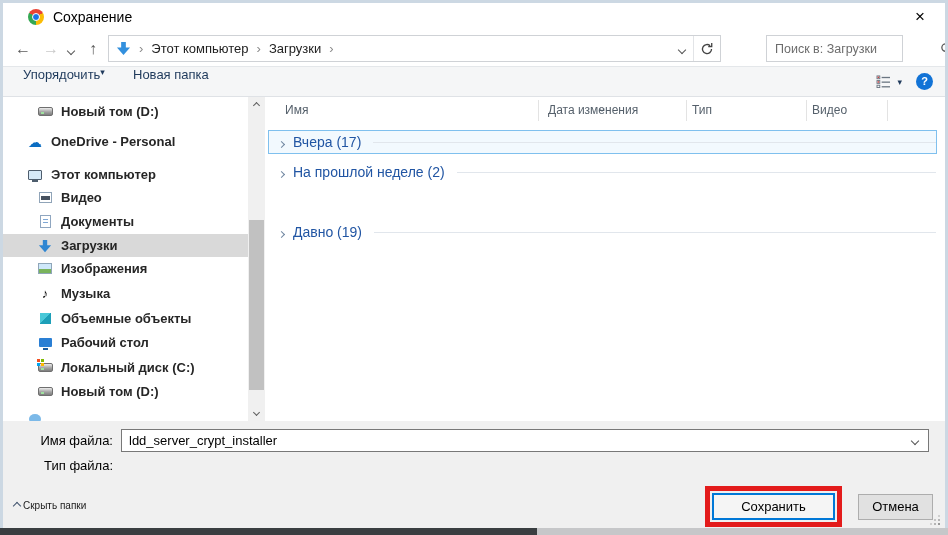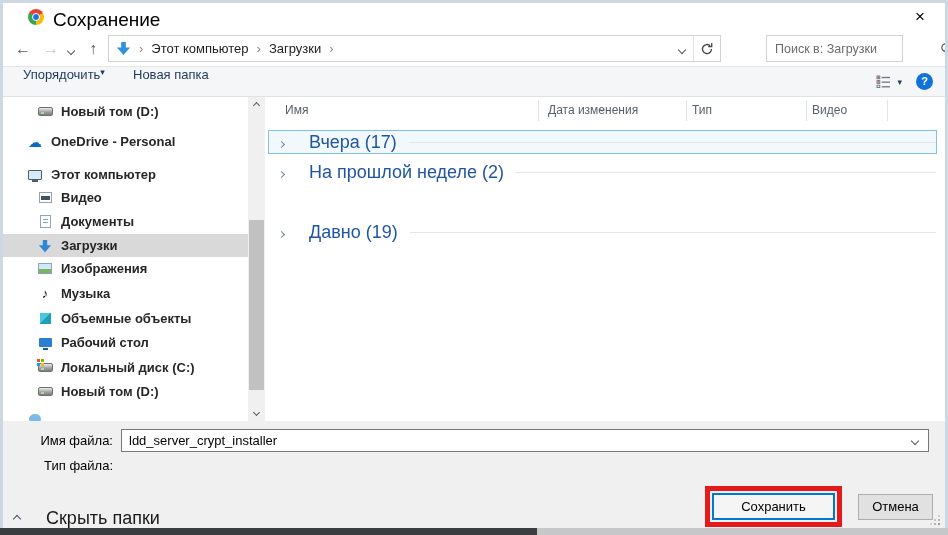--- a/index.html
+++ b/index.html
@@ -12,21 +12,21 @@
   .edge.top { left:0; top:0; width:948px; height:3px; }
   .edge.left { left:0; top:0; width:3px; height:528px; }
   .edge.rightE { right:0; top:0; width:3px; height:528px; }
 
   
   .titlebar { position:absolute; left:3px; top:3px; right:3px; height:28px; background:#fff; }
   .chrome { position:absolute; left:25px; top:6px; width:16px; height:16px; border-radius:50%;
             background:conic-gradient(from -60deg,#ea4335 0 120deg,#fbbc05 120deg 240deg,#34a853 240deg 360deg); }
   .chrome::after { content:""; position:absolute; left:3.5px; top:3.5px; width:6px; height:6px;
             background:#1a73e8; border:1.5px solid #fff; border-radius:50%; }
-  .title { position:absolute; left:50px; top:6px; font-size:19px; color:#000; }
+  .title { position:absolute; left:50px; top:6px; font-size:14px; color:#000; }
   .close { position:absolute; right:13px; top:3px; width:24px; height:22px; font-size:17px; line-height:22px;
            text-align:center; color:#000; cursor:pointer; }
 
   
   .navbar { position:absolute; left:3px; top:31px; right:3px; height:35px; background:#fff; }
   .navbtn { position:absolute; top:6px; width:24px; height:24px; text-align:center; line-height:24px;
             font-size:16px; color:#5a5a5a; }
   .navbtn.b-back { left:8px; }
   .navbtn.b-fwd  { left:36px; color:#c9c9c9; }
   .navbtn.b-chev { left:60px; width:16px; }
@@ -111,39 +111,39 @@
   .cols { position:absolute; left:0; top:0; right:0; height:26px; font-size:12px; color:#55606b; }
   .col-label { position:absolute; top:6px; }
   .col-sep { position:absolute; top:3px; width:1px; height:21px; background:#e3e3e3; }
   .sort-chev { position:absolute; top:3px; color:#8a949e; }
   .sort-chev .chev { width:4px; height:4px; border-width:1.3px; }
   .group { position:absolute; left:3px; right:8px; height:24px; display:flex; align-items:center;
            border:1px solid transparent; }
   .group.selected { background:#f2f9fe; border-color:#7fc0ee; }
   .group .g-chev { color:#6f86a0; margin:0 9px 0 10px; }
   .group .g-chev .chev { width:5px; height:5px; border-width:1.4px; }
-  .group .g-text { font-size:18px; color:#2155a3; white-space:nowrap;margin-left:16px; }
+  .group .g-text { font-size:14px; color:#2155a3; white-space:nowrap; }
   .group .g-line { flex:1; height:1px; background:#e1e6ec; margin-left:12px; }
 
   
   .fieldrow { position:absolute; left:3px; right:3px; height:23px; display:flex; align-items:center; }
   .fieldrow.r1 { top:429px; }
   .fieldrow.r2 { top:454px; }
   .fieldrow label { width:118px; text-align:right; font-size:13px; color:#000; padding-right:8px; }
   .combo { position:relative; height:23px; display:flex; align-items:center; flex:1; margin-right:16px; }
   .combo.whiteC { background:#fff; border:1px solid #787878; }
   .combo.grayC { background:#dcdcdc; border:1px solid #b0b0b0; }
   .combo input { flex:1; border:0; outline:0; background:transparent; font-family:inherit;
                  font-size:13px; padding:0 24px 0 7px; color:#000; }
   .combo .val { font-size:13px; padding-left:7px; color:#000; }
   .combo .chev { position:absolute; right:10px; top:8px; color:#555; }
 
   
-  .hide-folders { position:absolute; left:14px; top:500px; display:flex; align-items:center; gap:26px;
-                  font-size:18px; color:#1a1a1a;margin-top:8px; }
+  .hide-folders { position:absolute; left:14px; top:500px; display:flex; align-items:center; gap:3px;
+                  font-size:10px; color:#1a1a1a; }
   .hide-folders .chev { color:#41546e; }
   .btn { position:absolute; font-size:13px; text-align:center; font-family:inherit; }
   .red-box { position:absolute; left:705px; top:486px; width:137px; height:41px;
              border:5px solid #e31b1b; z-index:20; pointer-events:none; }
   .btn-save { left:712px; top:493px; width:123px; height:27px; background:#f5f5f5;
               border:2px solid #0078d7; color:#000; }
   .btn-cancel { left:858px; top:494px; width:75px; height:26px; background:#e1e1e1;
                 border:1px solid #adadad; color:#000; line-height:24px; }
   .grip { position:absolute; right:8px; bottom:10px; width:2px; height:2px; background:#9a9a9a;
           box-shadow:-4px 0 0 #b5b5b5, 0 -4px 0 #b5b5b5, -8px 0 0 #cfcfcf, 0 -8px 0 #cfcfcf, -4px -4px 0 #c4c4c4; }

